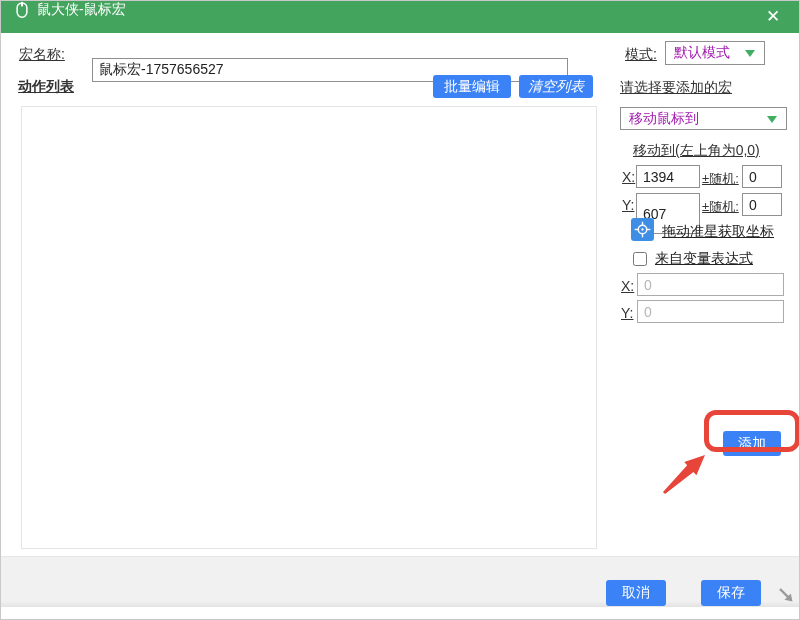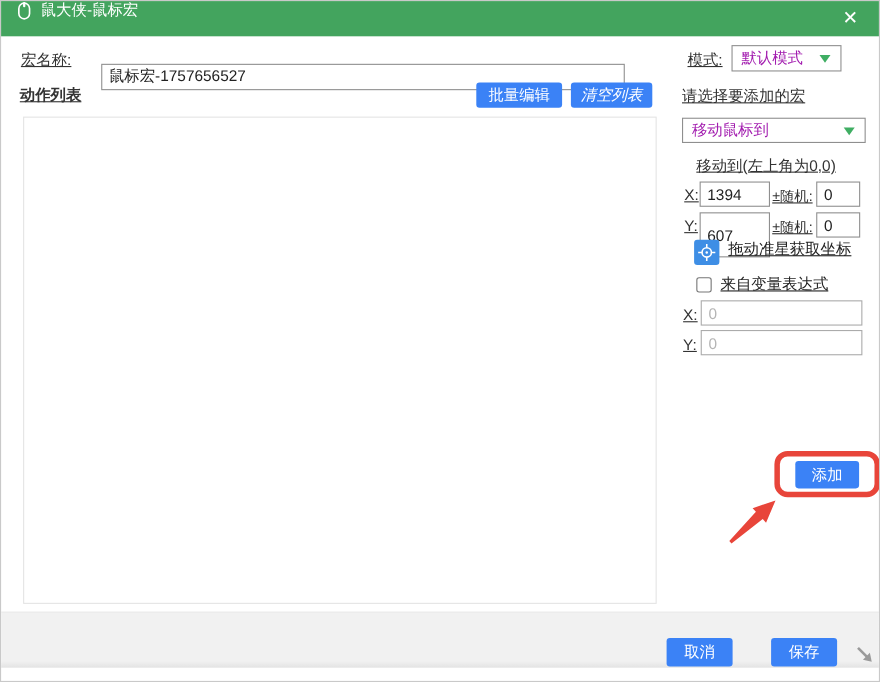--- a/index.html
+++ b/index.html
@@ -33,21 +33,21 @@
   .btn { background:#3b82f6; color:#fff; border:none; border-radius:3px;
          font-size:14px; font-family:inherit; cursor:pointer;
          display:flex; align-items:center; justify-content:center; position:absolute;text-align:right; }
 
   .list-box { position:absolute; left:20px; top:105px; width:576px; height:443px;
               background:#fff; border:1px solid #e4e4e4; }
 
   .hint-line { font-size:14px; line-height:23px; color:#a9a9a9; }
 
   .crosshair-btn { position:absolute; left:630px; top:217px; display:flex;
-                   align-items:flex-start; cursor:pointer; }
+                   align-items:flex-end; cursor:pointer; }
   .crosshair-ic { width:23px; height:23px; background:#3e8ee5; border-radius:3px;
                   display:flex; align-items:center; justify-content:center; margin-right:8px; }
 
   .chk-row { position:absolute; left:632px; top:249px; display:flex; align-items:center; }
   .chk-row input { width:14px; height:14px; margin-right:8px; accent-color:#4eb269; }
 
   .footer { position:absolute; left:0; top:555px; width:100%; height:51px;
             background:#f0f0f0; border-top:1px solid #e6e6e6;
             background:linear-gradient(#f1f1f1 0 88%, #e3e3e3 100%); }
 
@@ -126,21 +126,21 @@
     <input type="checkbox" style="">
     <span class="lbl" style="color:#222;">来自变量表达式</span>
   </div>
 
   <span class="lbl" style="position:absolute; left:620px; top:277px;">X:</span>
   <input class="txt-input" disabled="" style="position: absolute; left: 636px; top: 272px; width: 147px; height: 23px;" value="0">
   <span class="lbl" style="position:absolute; left:620px; top:304px;">Y:</span>
   <input class="txt-input" disabled="" style="position: absolute; left: 636px; top: 299px; width: 147px; height: 23px;" value="0">
 
 
-  <button class="btn" style="left:722px; top:418px; width:58px; height:25px;">添加</button>
+  <button class="btn" style="left:722px; top:430px; width:58px; height:25px;">添加</button>
 
   <div class="annot-rect"></div>
   <svg class="annot-arrow" width="55" height="50" viewBox="655 448 55 50">
     <polygon fill="#e8453a" points="704,454 695.4,474.2 692.4,470.9 664,493.1 662,490.9 686.2,464.3 683.2,461"></polygon>
   </svg>
 
   <div class="footer">
     <button class="btn" style="left:605px; top:23px; width:60px; height:26px;">取消</button>
     <button class="btn" style="left:700px; top:23px; width:60px; height:26px;">保存</button>
     <span class="resize-grip">

